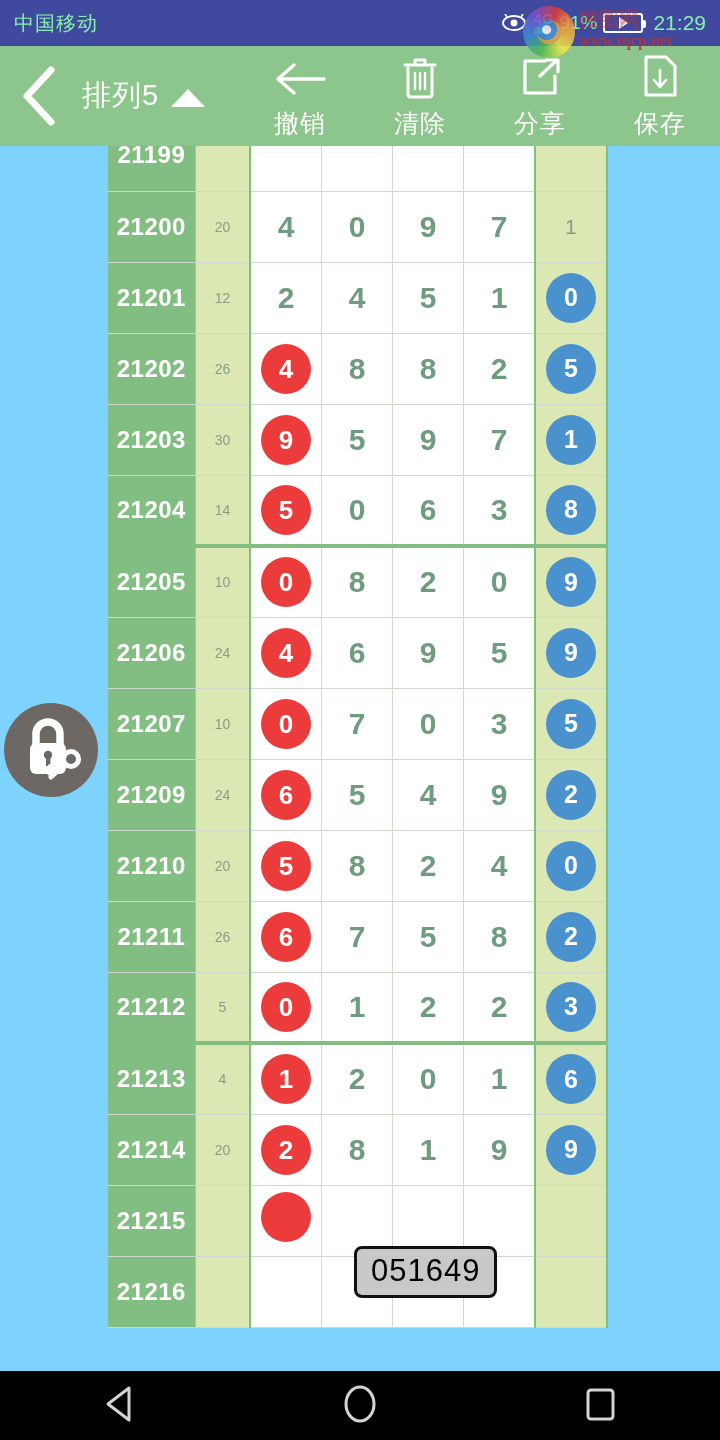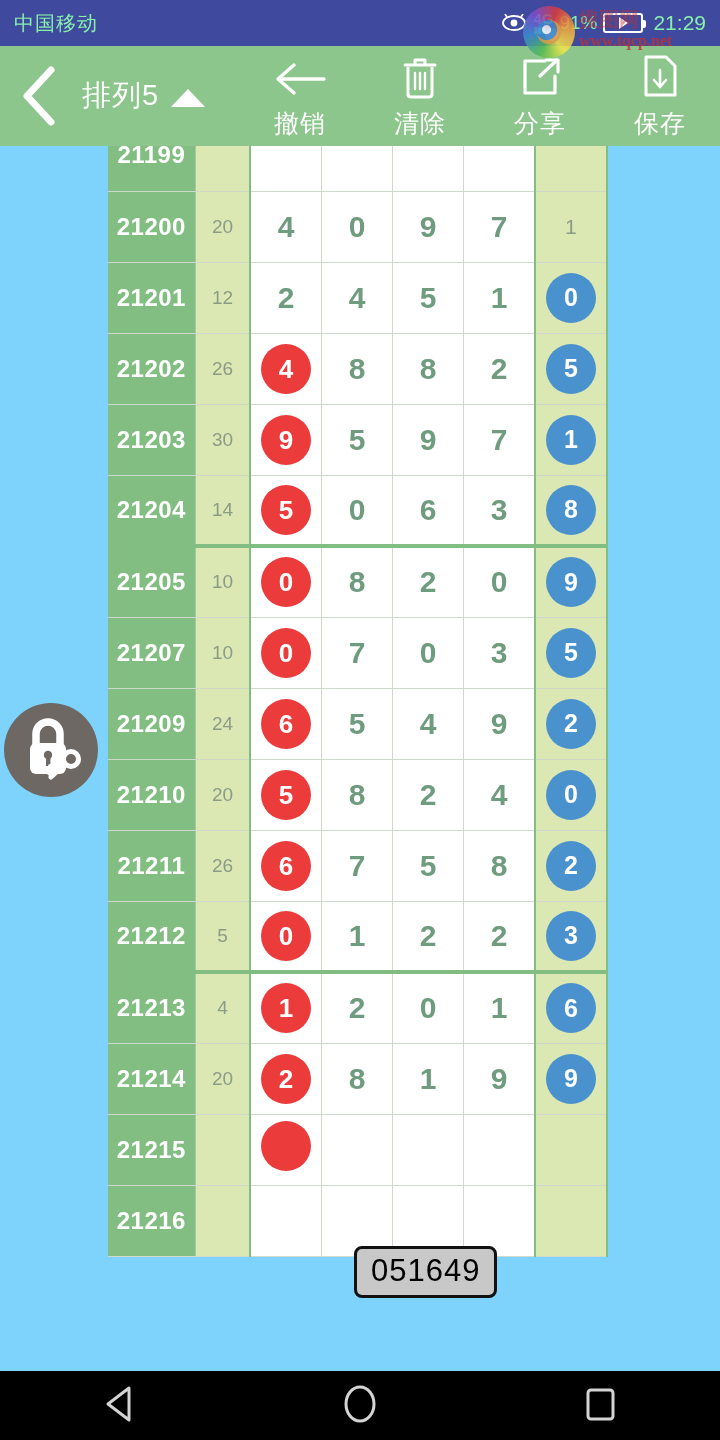--- a/index.html
+++ b/index.html
@@ -114,21 +114,21 @@
   col.c-sum{ width:55px; }
   col.c-d{ width:71px; }
   col.c-last{ width:72px; }
 
   td.issue{
     background:#82BE82; color:#ffffff; font-size:24px; font-weight:bold;
     letter-spacing:.5px;
     border-right:1px solid #9fcc9f;
   }
   td.sum{
-    background:#DCE8B4; color:#8a9c86; font-size:19px;
+    background:#DCE8B4; color:#8a9c86; font-size:14px;
     border-right:2px solid #82BE82;
   }
   td.last{
     background:#DCE8B4; color:#8a9c86; font-size:21px;
     border-left:2px solid #82BE82;
     border-right:2px solid #82BE82;
   }
   td.dig{ color:#6f9b7e; font-size:30px; font-weight:bold; }
 
   tr.sep td{ border-bottom:4px solid #82BE82; }
@@ -327,20 +327,29 @@
         <tr>
           <td class="issue">21205</td>
           <td class="sum">10</td>
           <td class="dig"><span class="ball red">0</span></td>
           <td class="dig">8</td>
           <td class="dig">2</td>
           <td class="dig">0</td>
           <td class="last"><span class="ball blue">9</span></td>
         </tr>
         <tr>
+          <td class="issue">21206</td>
+          <td class="sum">24</td>
+          <td class="dig"><span class="ball red">4</span></td>
+          <td class="dig">6</td>
+          <td class="dig">9</td>
+          <td class="dig">5</td>
+          <td class="last"><span class="ball blue">9</span></td>
+        </tr>
+        <tr>
           <td class="issue">21207</td>
           <td class="sum">10</td>
           <td class="dig"><span class="ball red">0</span></td>
           <td class="dig">7</td>
           <td class="dig">0</td>
           <td class="dig">3</td>
           <td class="last"><span class="ball blue">5</span></td>
         </tr>
         <tr>
           <td class="issue">21209</td>

